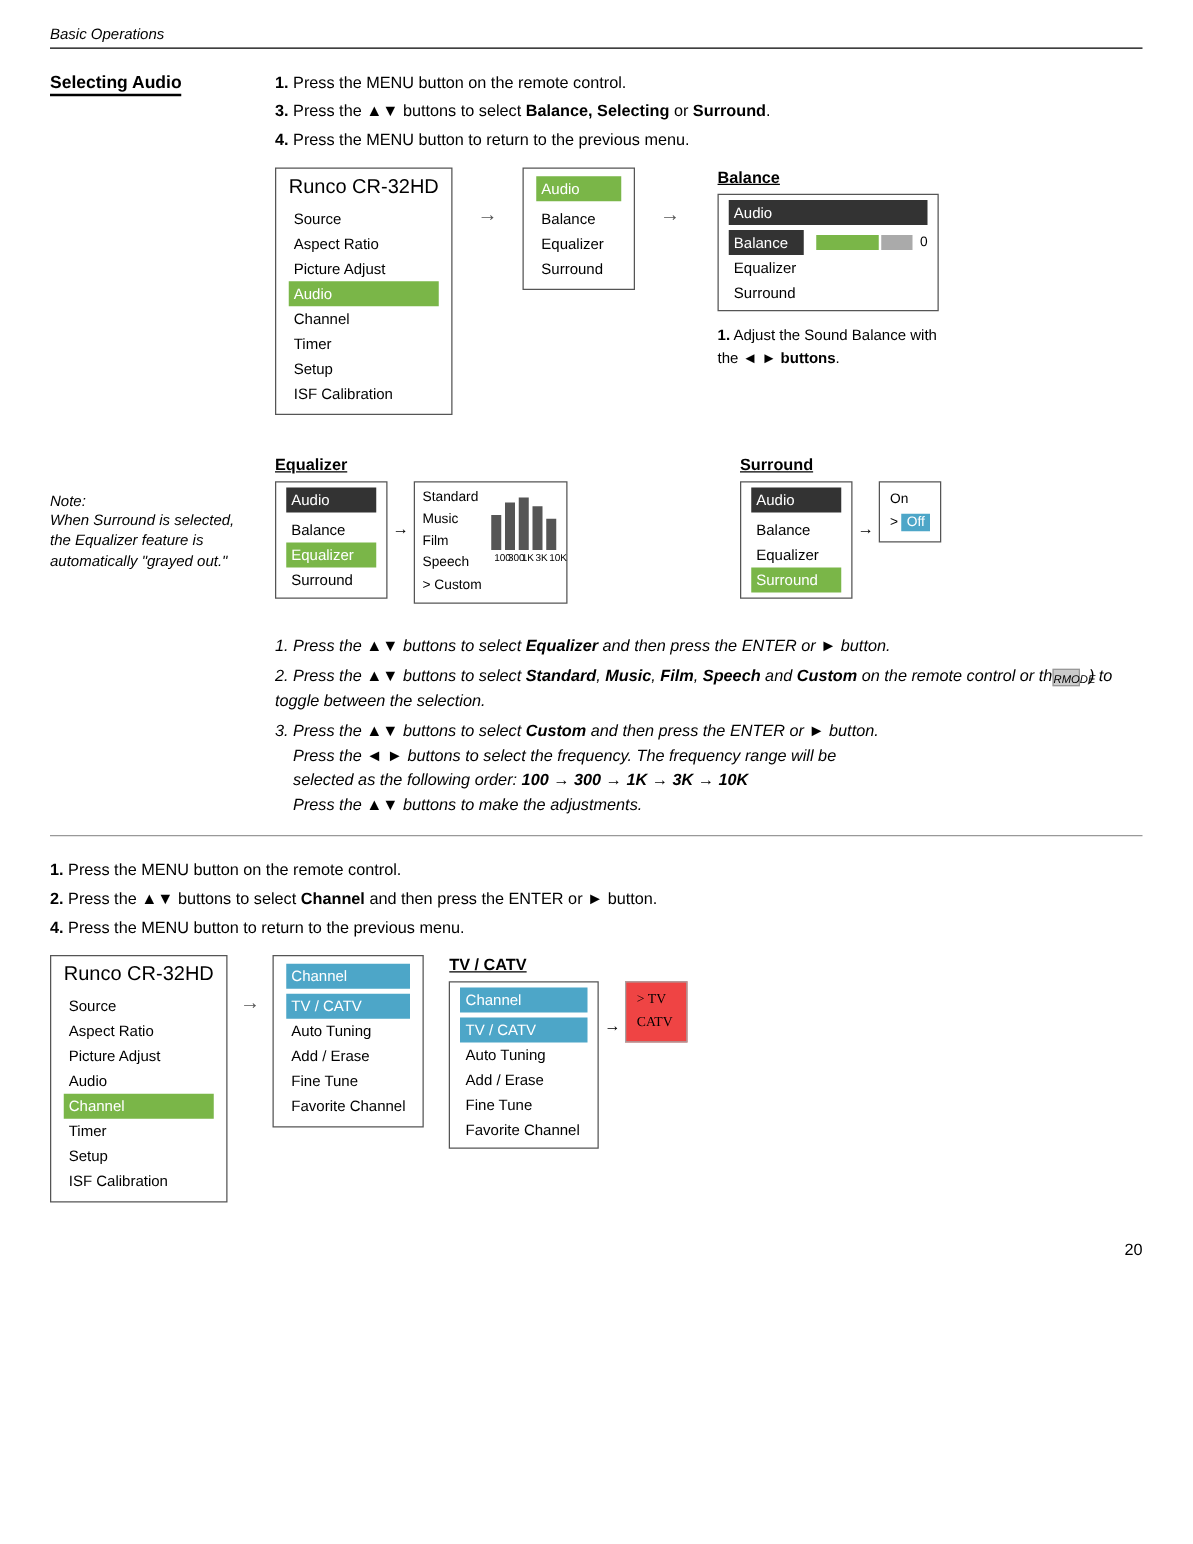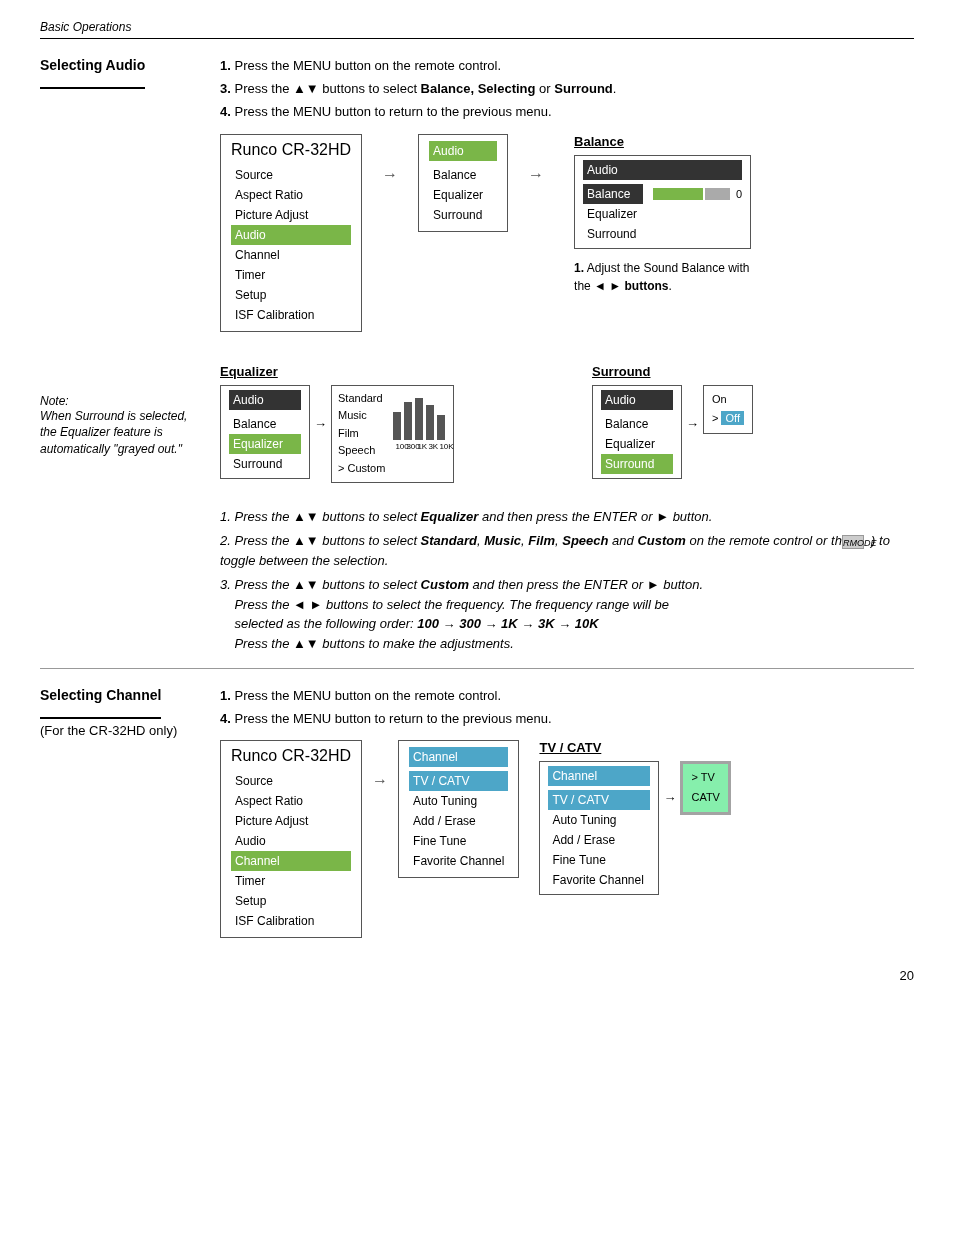--- a/index.html
+++ b/index.html
@@ -18,21 +18,21 @@
       font-size: 12px;
       border-bottom: 1px solid #000;
       padding-bottom: 4px;
       margin-bottom: 18px;
     }
 
     .section-label-title {
       font-weight: bold;
       font-size: 14px;
       border-bottom: 2px solid #000;
-      padding-bottom: 14px;
+      padding-bottom: 2px;
       display: inline-block;
       margin-bottom: 4px;
     }
 
     .instructions {
       margin-bottom: 12px;
     }
 
     .instructions p {
       margin-bottom: 5px;
@@ -316,26 +316,27 @@
     }
 
     .tv-catv-submenu {
       border: 1px solid #555;
       padding: 4px 8px;
       min-width: 120px;
       background: #fff;
     }
 
     .tv-catv-options {
-      border: 3px solid #a3a3a3;
+      border: 1px solid #a3a3a3;
       padding: 4px 8px;
-      background: #86efac;
+      background: #ef4444;
       font-size: 11px;
       line-height: 1.8;
       min-width: 50px;
+      font-family: Liberation Serif, serif;
     }
 
     .tv-option {
       font-size: 11px;
       display: block;
     }
 
     
     .hl-green { background: #7ab648; color: #fff; padding: 1px 4px; }
     .hl-dark  { background: #333;    color: #fff; padding: 1px 4px; }
@@ -502,28 +503,25 @@
       &nbsp;&nbsp;&nbsp;&nbsp;Press the ◄ ► buttons to select the frequency. The frequency range will be<br>
       &nbsp;&nbsp;&nbsp;&nbsp;selected as the following order: <strong>100 → 300 → 1K → 3K → 10K</strong><br>
       &nbsp;&nbsp;&nbsp;&nbsp;Press the ▲▼ buttons to make the adjustments.</p>
     </div>
   </div>
 </div>
 
 <hr class="section-divider">
 
 <div class="two-col-layout">
-  <div class="left-col">
-    <div class="section-label-title">Selecting Channel</div>
-    <div class="channel-subtitle">(For the CR-32HD only)</div>
-  </div>
   <div class="right-col">
 
     <div class="instructions">
       <p><span class="num">1.</span> Press the MENU button on the remote control.</p>
+      <p><span class="num">2.</span> Press the ▲▼ buttons to select <strong>Channel</strong> and then press the ENTER or ► button.</p>
       <p><span class="num">4.</span> Press the MENU button to return to the previous menu.</p>
     </div>
 
     <div class="channel-diagrams">
 
       <div>
         <div class="menu-box">
           <div class="menu-box-title">Runco CR-32HD</div>
           <div class="menu-item">Source</div>
           <div class="menu-item">Aspect Ratio</div>

